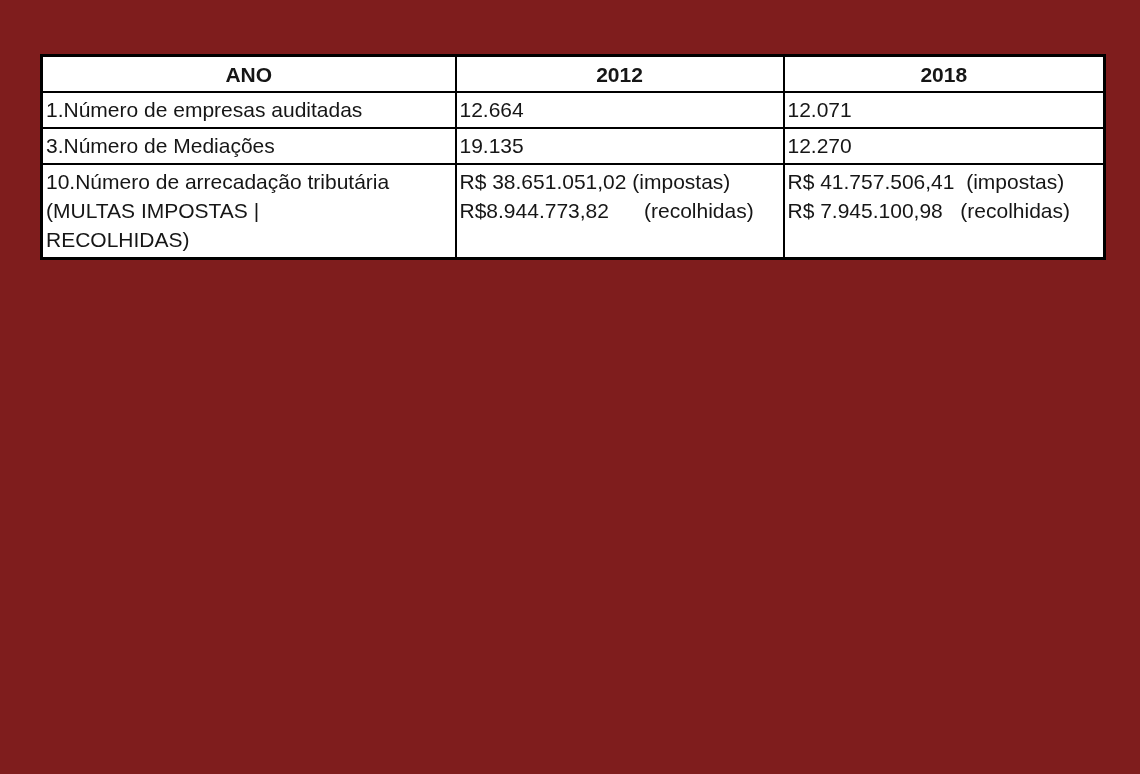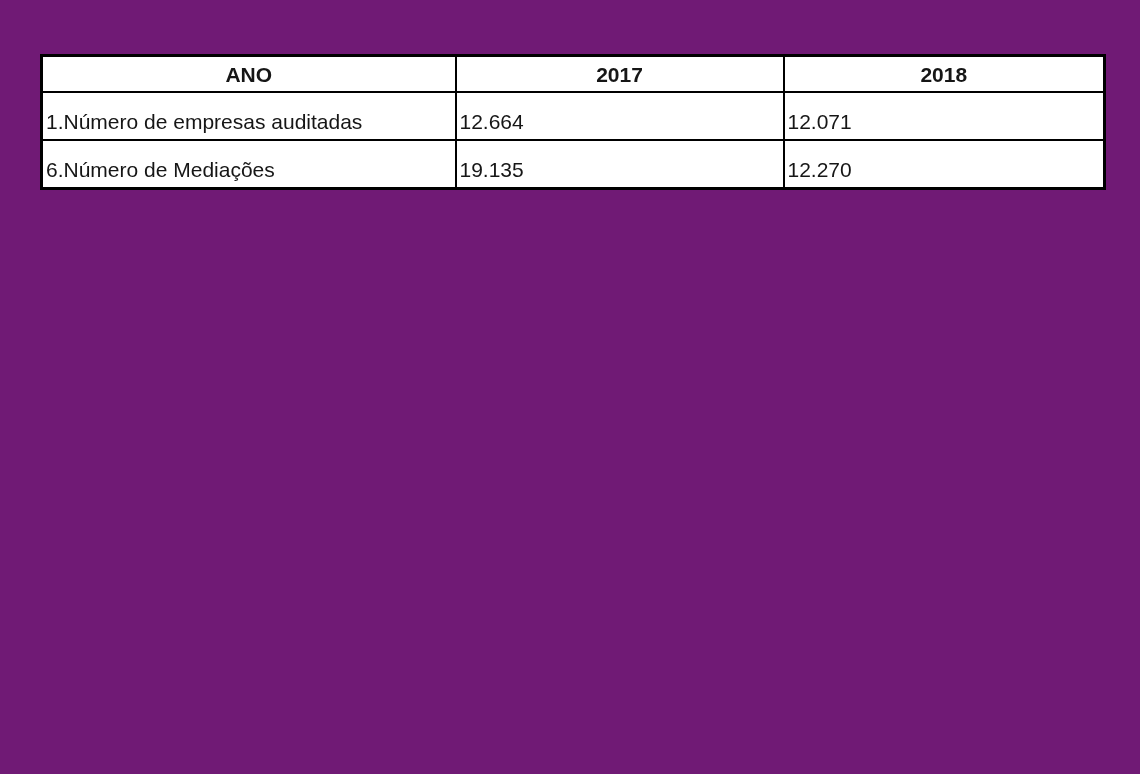--- a/index.html
+++ b/index.html
@@ -5,40 +5,40 @@
   html, body {
     margin: 0;
     padding: 0;
     background: #fdfdfd;
     font-family: "Liberation Sans", sans-serif;
   }
   .page {
     position: relative;
     width: 1140px;
     height: 774px;
-    background: #701a75;
+    background: #7f1d1d;
     overflow: hidden;
   }
   table.stats {
     position: absolute;
     left: 40px;
     top: 54px;
     border-collapse: collapse;
     border: 3px solid #000;
     table-layout: fixed;
     background: #fff;
   }
   table.stats th,
   table.stats td {
     border: 2px solid #000;
     font-size: 21px;
     line-height: 29px;
     color: #161616;
     vertical-align: top;
-    padding: 14px 3px 3px 3px;
+    padding: 2px 3px 3px 3px;
     white-space: pre-wrap;
     overflow: hidden;
     word-wrap: break-word;
   }
   table.stats th {
     font-weight: bold;
     text-align: center;
     vertical-align: middle;
     height: 32px;
     padding: 1px 3px;
@@ -53,30 +53,39 @@
 <div class="page">
   <table class="stats">
     <colgroup>
       <col class="c-label">
       <col class="c-2017">
       <col class="c-2018">
     </colgroup>
     <thead>
       <tr>
         <th>ANO</th>
-        <th>2017</th>
+        <th>2012</th>
         <th>2018</th>
       </tr>
     </thead>
     <tbody>
       <tr>
         <td>1.Número de empresas auditadas</td>
         <td>12.664</td>
         <td>12.071</td>
       </tr>
       <tr>
-        <td>6.Número de Mediações</td>
+        <td>3.Número de Mediações</td>
         <td>19.135</td>
         <td>12.270</td>
+      </tr>
+      <tr>
+        <td>10.Número de arrecadação tributária
+(MULTAS IMPOSTAS |
+RECOLHIDAS)</td>
+        <td>R$ 38.651.051,02 (impostas)
+R$8.944.773,82      (recolhidas)</td>
+        <td>R$ 41.757.506,41  (impostas)
+R$ 7.945.100,98   (recolhidas)</td>
       </tr>
     </tbody>
   </table>
 </div>
 
 </body></html>

